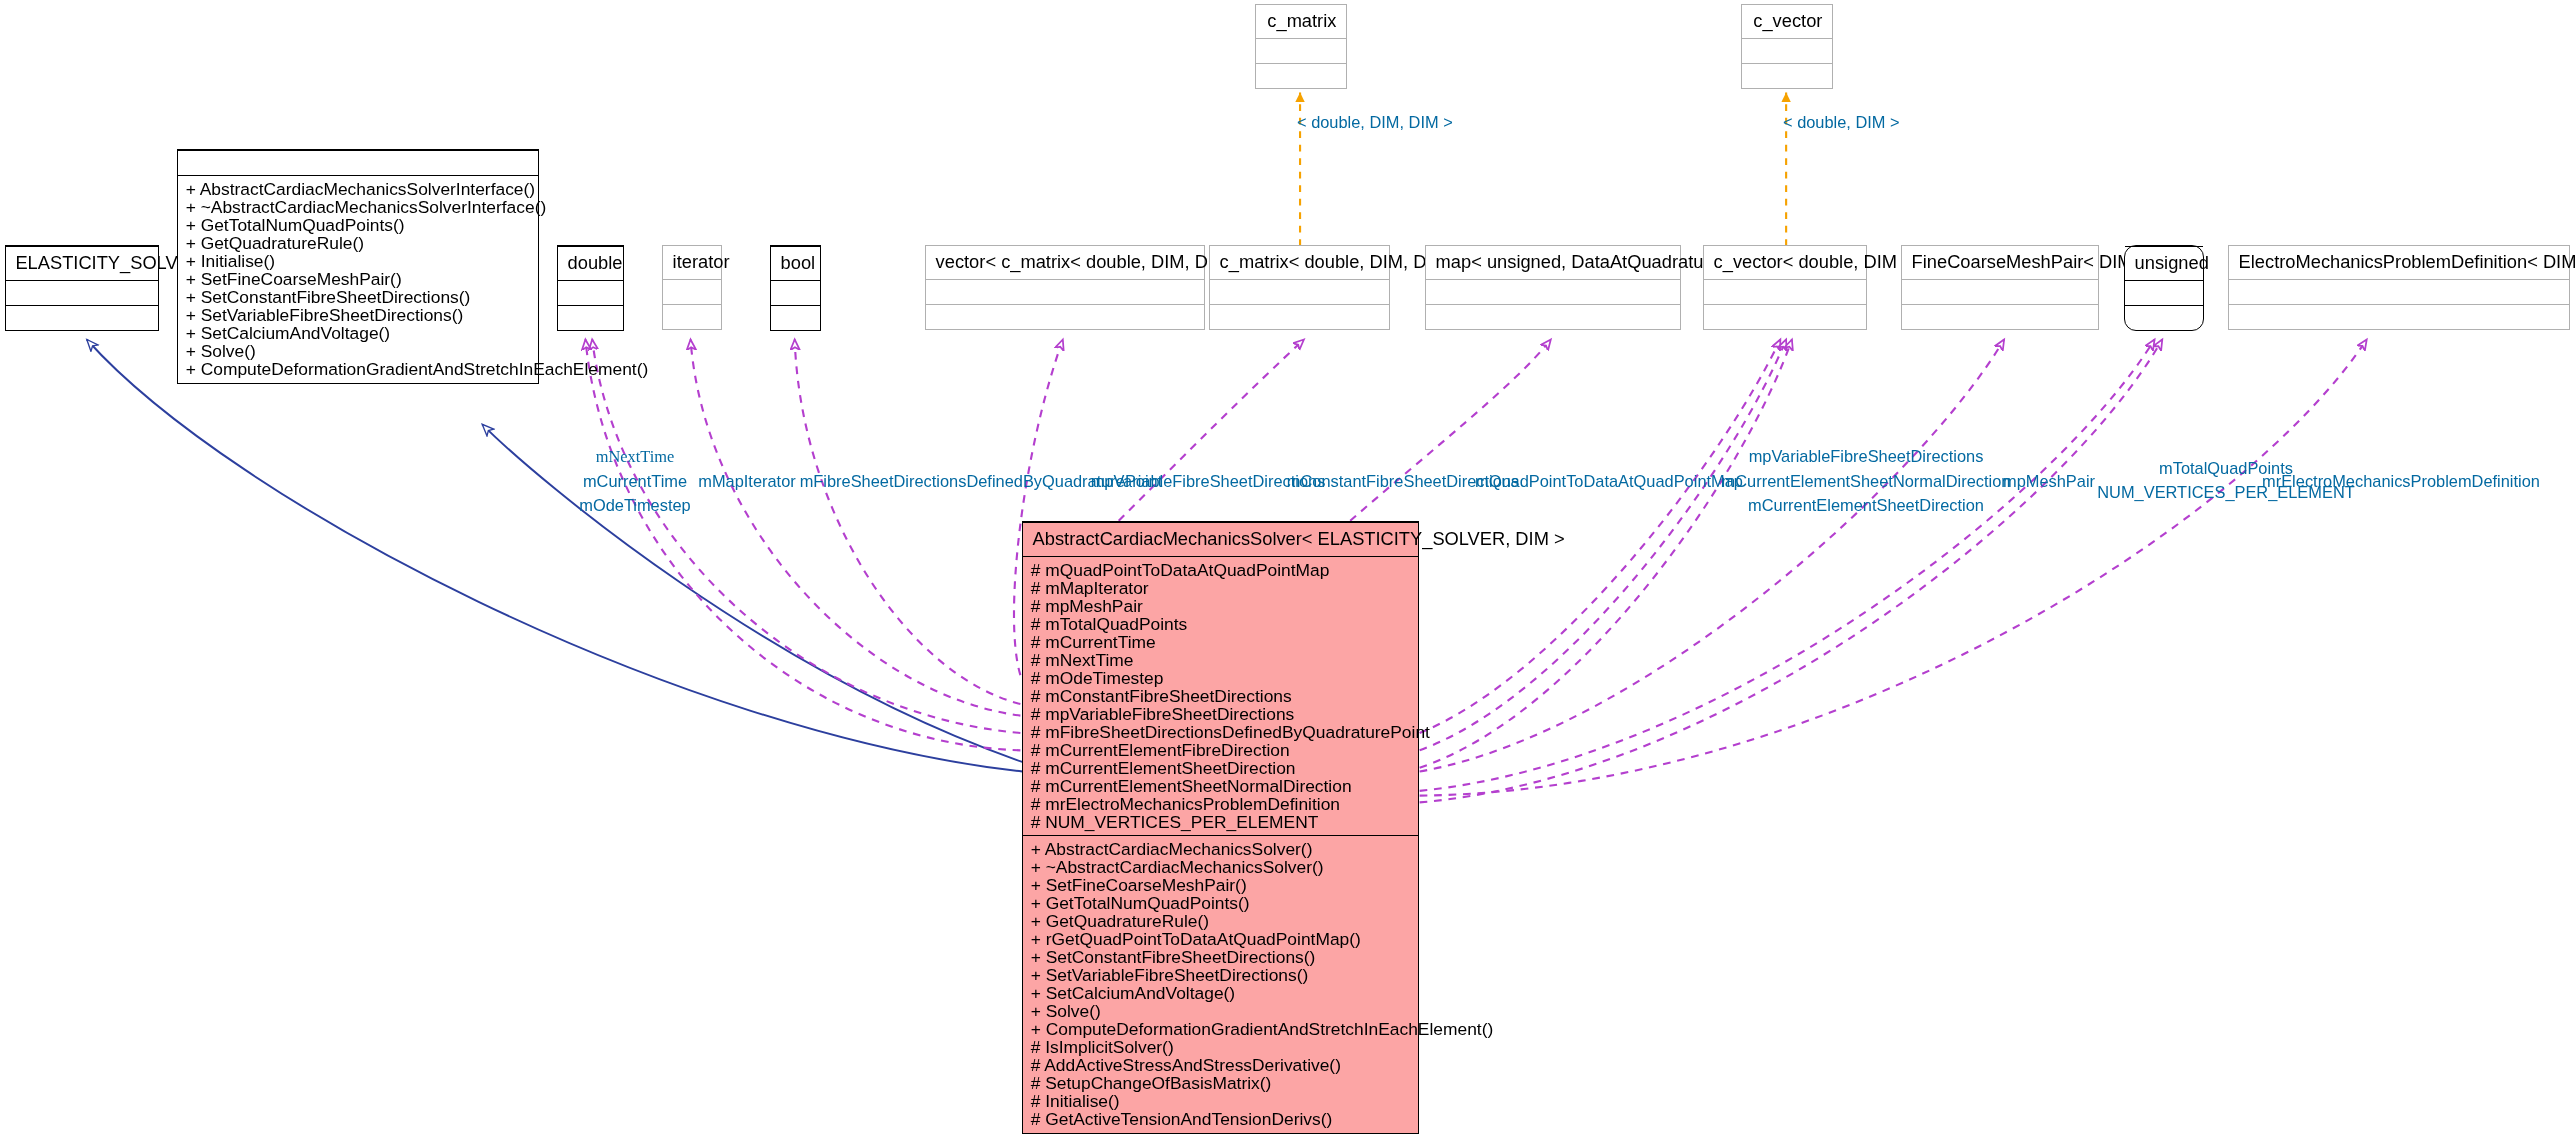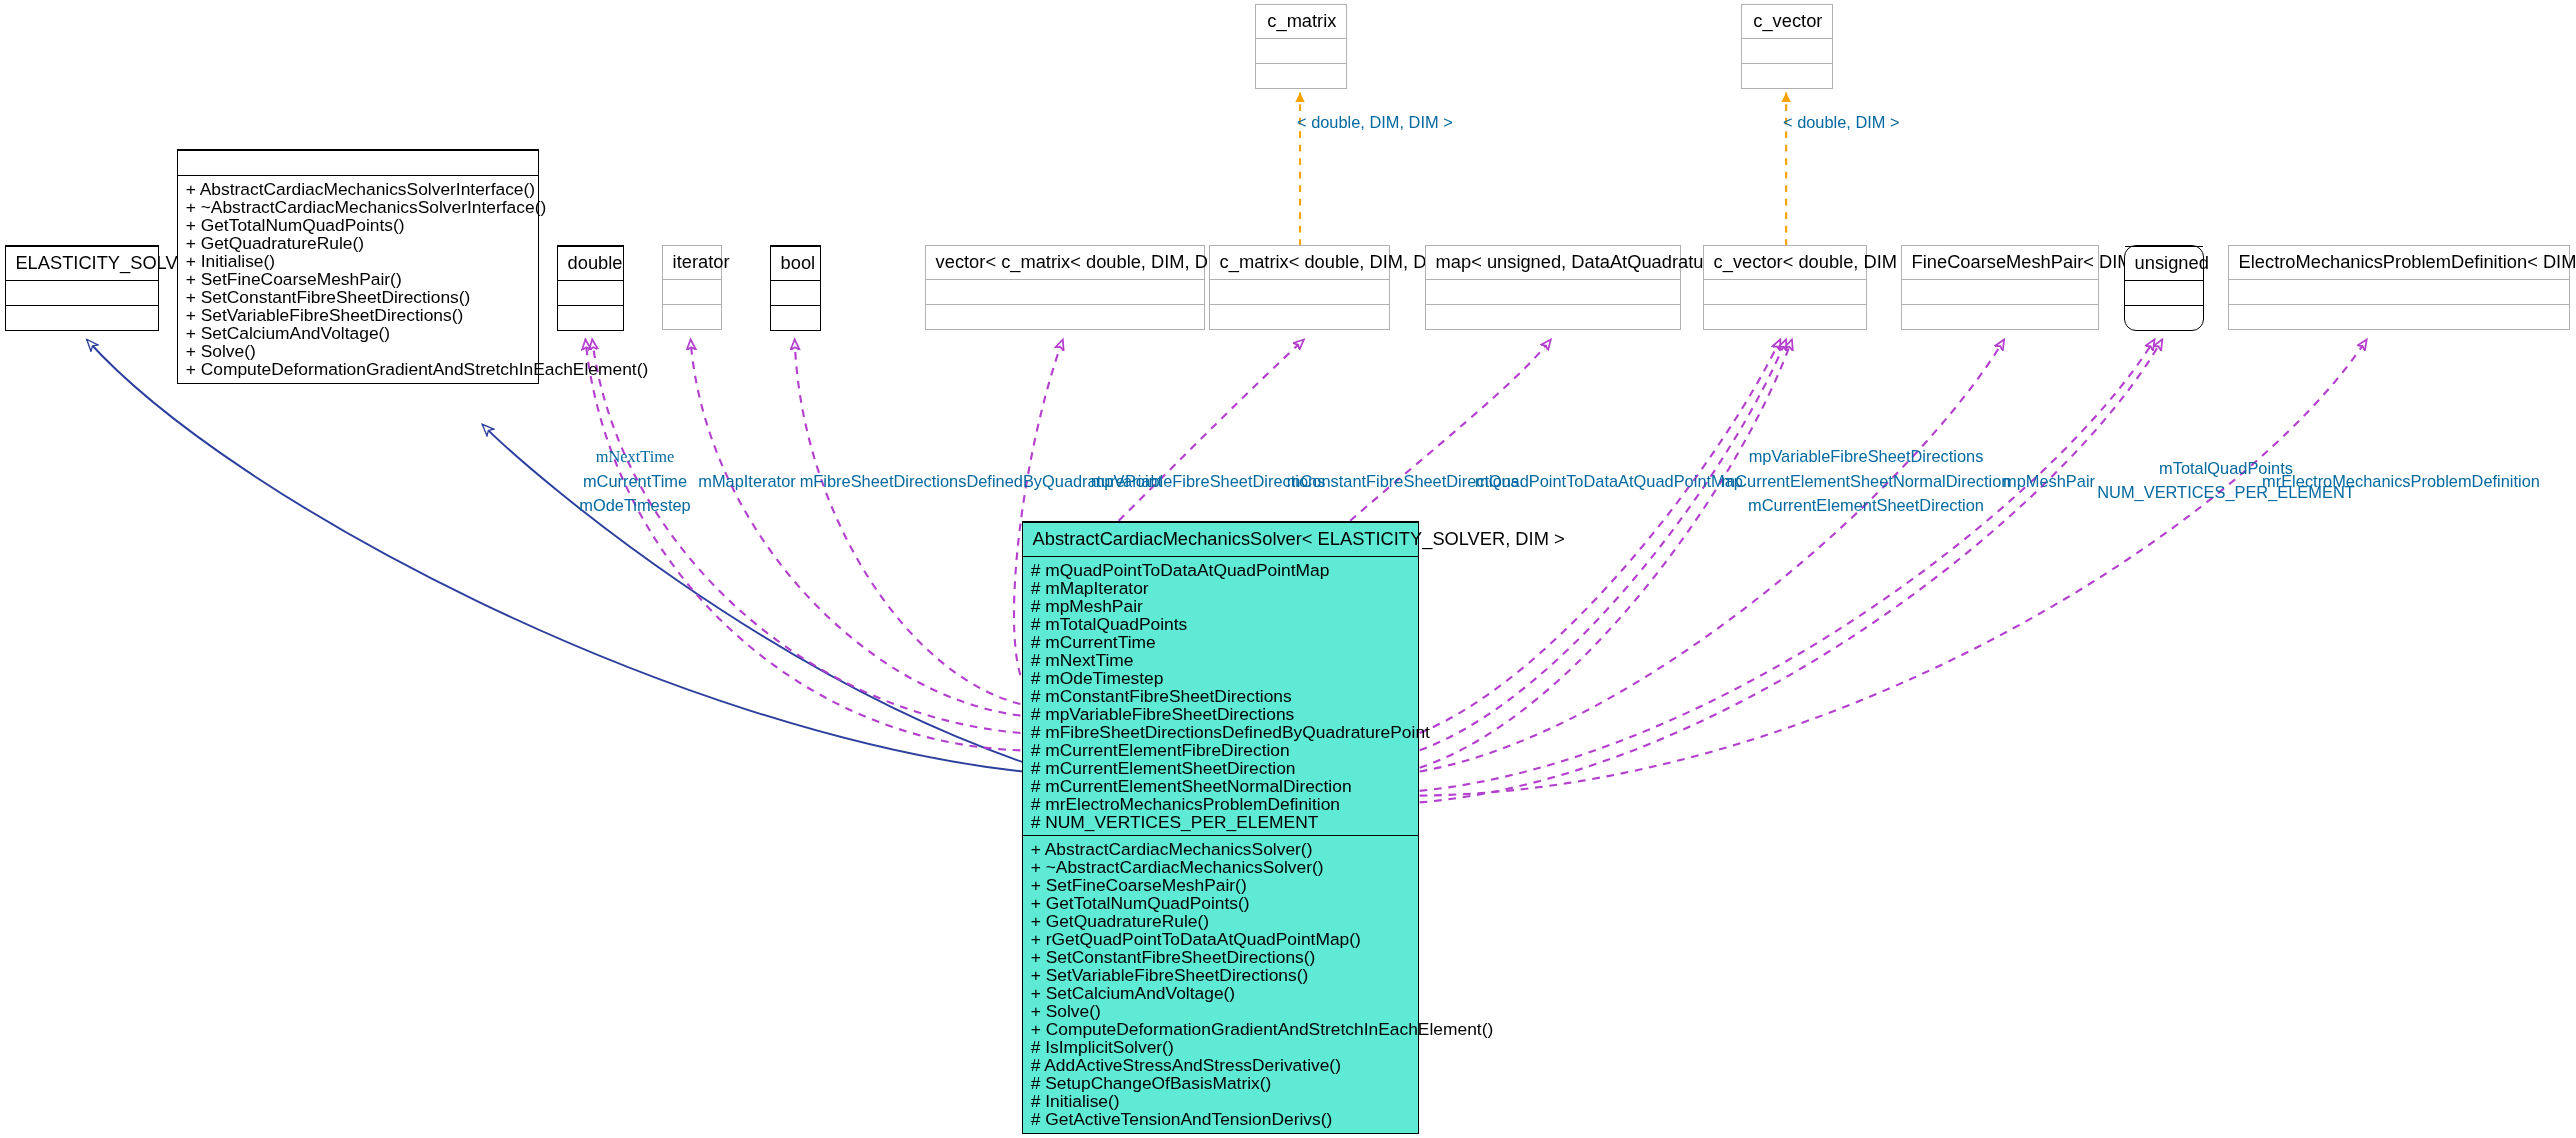--- a/index.html
+++ b/index.html
@@ -43,21 +43,21 @@
 
   
   .uml.strong{border:1.9px solid #000000;}
   .uml.strong .sec{border-top:1.9px solid #000000;}
 
   
   .uml.focal{
     border:1.9px solid #000000;
     background:#c0c0c0;
   }
-  .uml.focal .sec{border-top:1.9px solid #000000;background:#5eead4;}
+  .uml.focal .sec{border-top:1.9px solid #000000;background:#fca5a5;}
   .uml.focal .title{font-size:18.3px;}
 
   
   .elabel{
     position:absolute;
     font-size:16.4px;
     line-height:19px;
     white-space:nowrap;
     color:#0369a1;
     z-index:6;

